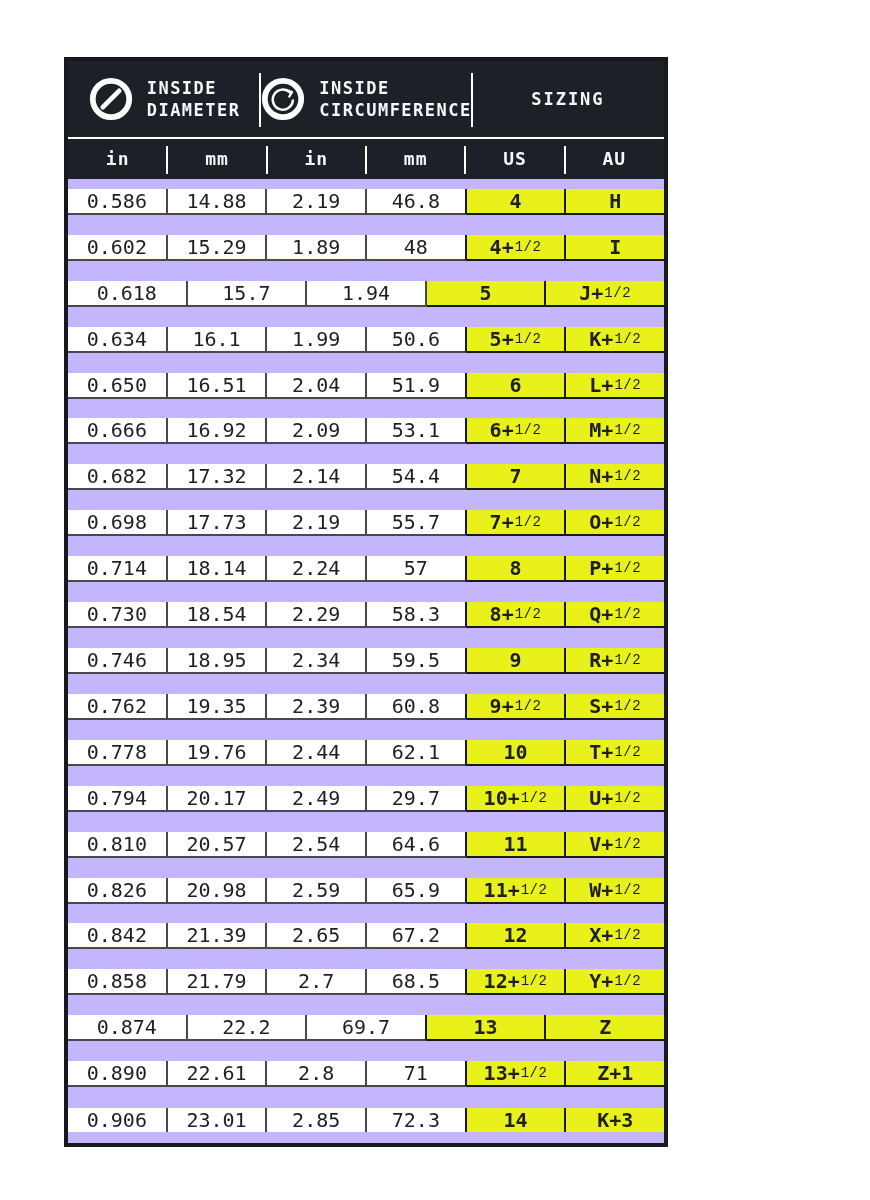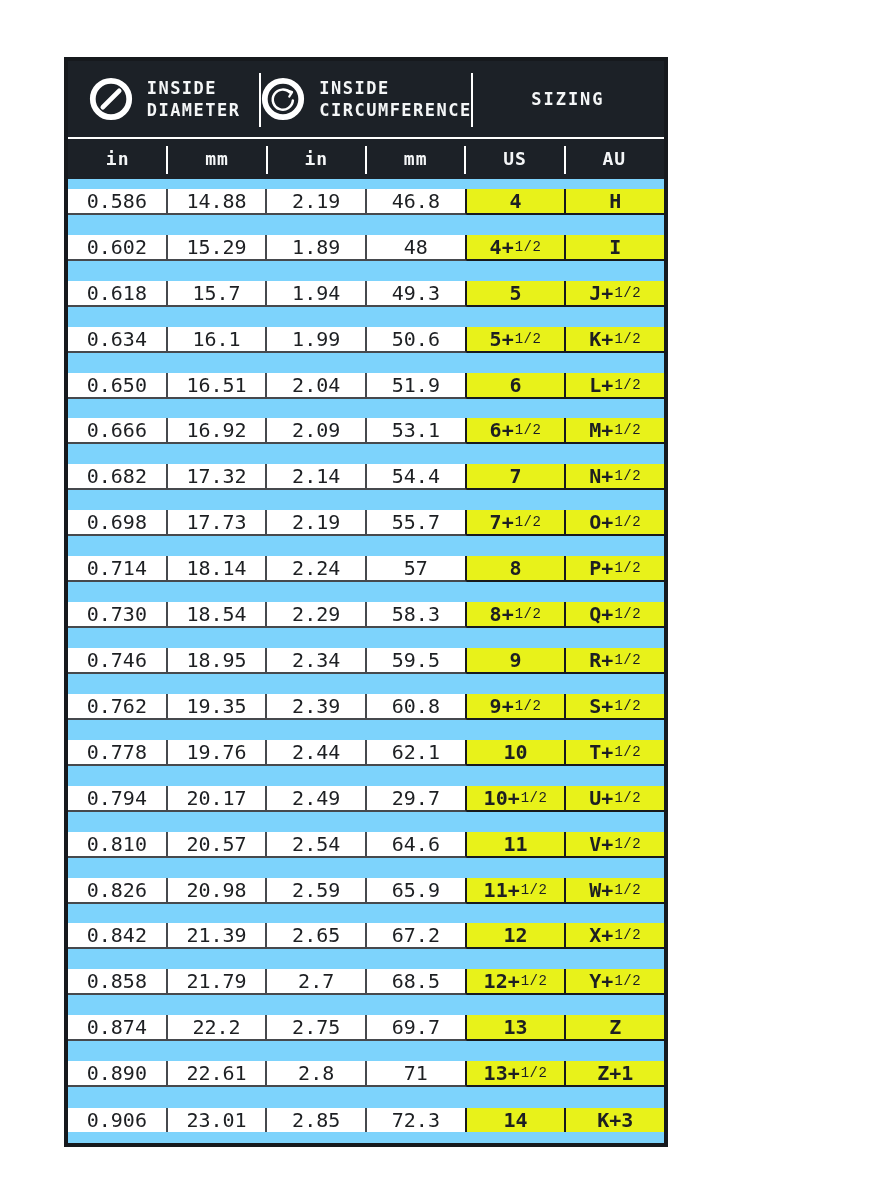--- a/index.html
+++ b/index.html
@@ -12,21 +12,21 @@
     --text-light:#f4f6f7;
   }
   *{box-sizing:border-box;}
   html,body{margin:0;padding:0;}
   body{
     width:870px;height:1200px;position:relative;background:#ffffff;
     font-family:"DejaVu Sans Mono",monospace;
   }
   .ring-table{
     position:absolute;left:64px;top:57px;width:604px;
-    border:4px solid var(--frame);background:#7dd3fc;
+    border:4px solid var(--frame);background:#c4b5fd;
   }
   
   .head{background:var(--header-dark);color:var(--text-light);}
   .head-groups{display:flex;height:76px;align-items:stretch;}
   .hgroup{
     flex:2;display:flex;align-items:center;justify-content:center;
     gap:13px;position:relative;
   }
   .hgroup:not(:last-child)::after{
     content:"";position:absolute;right:-1px;top:12px;bottom:10px;width:2px;background:#fff;
@@ -129,21 +129,20 @@
         <div class="cell c4 yellow">
           <span>4+</span>
           <span class="frac">1/2</span>
         </div>
         <div class="cell c5 yellow">I</div>
       </div>
       <div class="trow">
         <div class="cell c0">0.618</div>
         <div class="cell c1">15.7</div>
         <div class="cell c2">1.94</div>
-        <div class="cell c3">49.3</div>
         <div class="cell c4 yellow">5</div>
         <div class="cell c5 yellow">
           <span>J+</span>
           <span class="frac">1/2</span>
         </div>
       </div>
       <div class="trow">
         <div class="cell c0">0.634</div>
         <div class="cell c1">16.1</div>
         <div class="cell c2">1.99</div>
@@ -328,21 +327,20 @@
           <span class="frac">1/2</span>
         </div>
         <div class="cell c5 yellow">
           <span>Y+</span>
           <span class="frac">1/2</span>
         </div>
       </div>
       <div class="trow">
         <div class="cell c0">0.874</div>
         <div class="cell c1">22.2</div>
-        <div class="cell c2">2.75</div>
         <div class="cell c3">69.7</div>
         <div class="cell c4 yellow">13</div>
         <div class="cell c5 yellow">Z</div>
       </div>
       <div class="trow">
         <div class="cell c0">0.890</div>
         <div class="cell c1">22.61</div>
         <div class="cell c2">2.8</div>
         <div class="cell c3">71</div>
         <div class="cell c4 yellow">

